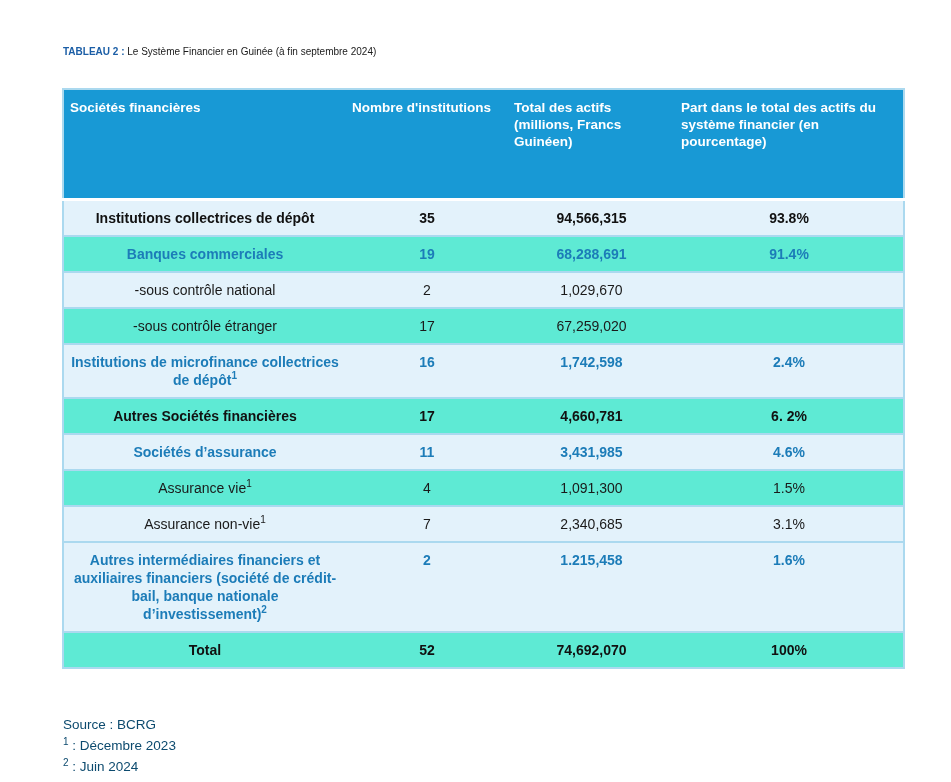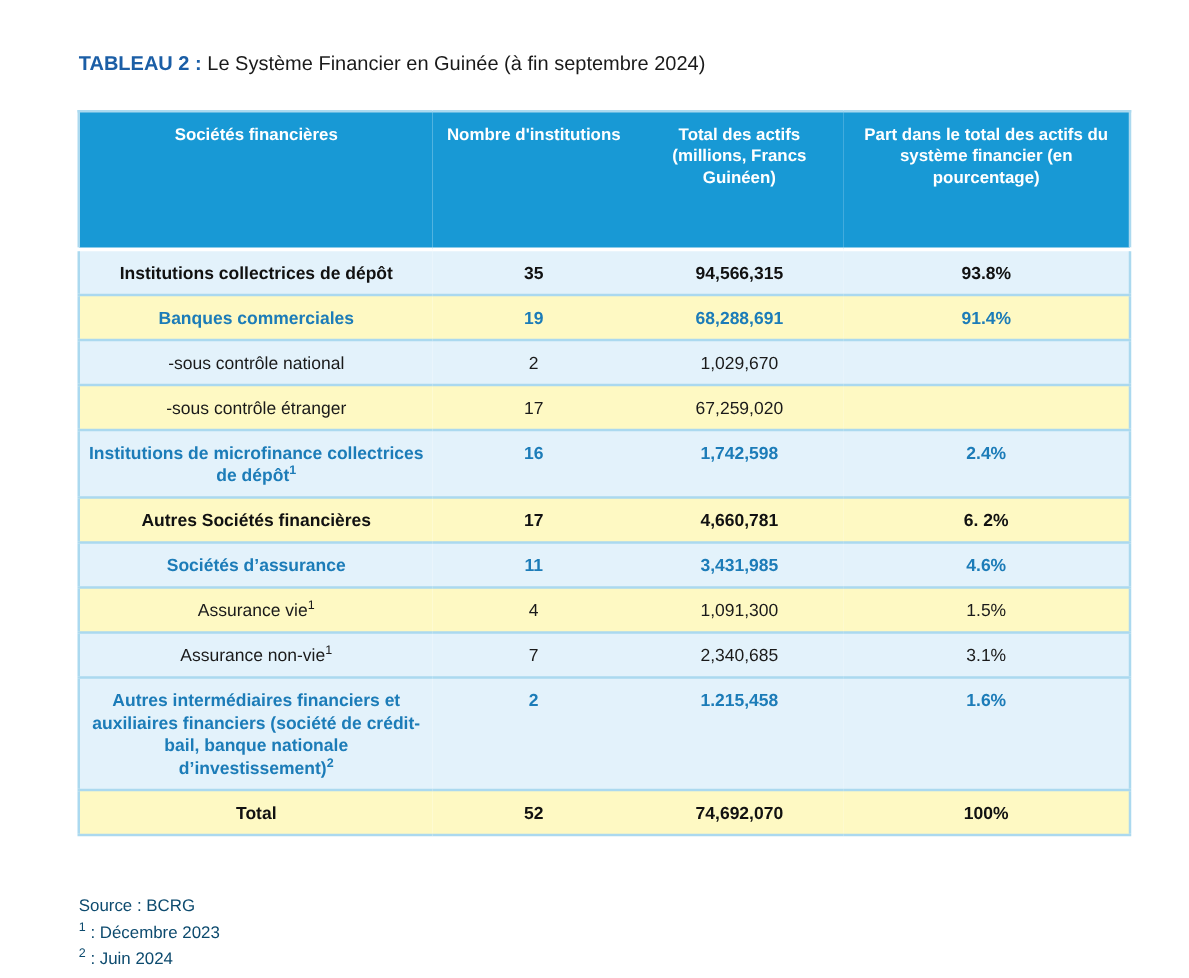--- a/index.html
+++ b/index.html
@@ -9,21 +9,21 @@
     height: 782px;
     background: #ffffff;
     font-family: "Liberation Sans", "DejaVu Sans", sans-serif;
     color: #111111;
     overflow: hidden;
   }
   .title {
     position: absolute;
     left: 63px;
     top: 42px;
-    font-size: 16px;
+    font-size: 10px;
     line-height: 20px;
   }
   .title .prefix { color: #1b5ea6; font-weight: bold; }
   .title .rest   { color: #1a1a1a; font-weight: normal; }
 
   table.fin {
     position: absolute;
     left: 62px;
     top: 88px;
     width: 841px;
@@ -31,38 +31,38 @@
     table-layout: fixed;
     border: 2px solid #abd9ef;
   }
   table.fin th {
     background: #1899d5;
     color: #ffffff;
     font-weight: bold;
     font-size: 13.5px;
     line-height: 17px;
     vertical-align: top;
-    text-align: center;
+    text-align: left;
     padding: 9px 6px 6px 6px;
     height: 110px;
     box-sizing: border-box;
     border-bottom: 3px solid #ffffff;
   }
   table.fin td {
     font-size: 14px;
     line-height: 18px;
     vertical-align: top;
     padding: 8px 6px;
     border-bottom: 2px solid #abd9ef;
     box-sizing: border-box;
   }
   td.c-label { text-align: center; padding-left: 7px; }
   td.c-num   { text-align: center; }
   tr.bg-tint  td { background: #e3f2fb; }
-  tr.bg-white td { background: #fef9c3; }
+  tr.bg-white td { background: #5eead4; }
   tr.s-bb   td { font-weight: bold; color: #111111; }
   tr.s-blue td { font-weight: bold; color: #1c7cb8; }
   tr.s-plain td { font-weight: normal; color: #1a1a1a; }
   td.lvl1 { padding-left: 19px; }
   td.lvl2 { padding-left: 40px; }
   sup { font-size: 10px; line-height: 0; }
 
   .footer {
     position: absolute;
     left: 63px;

